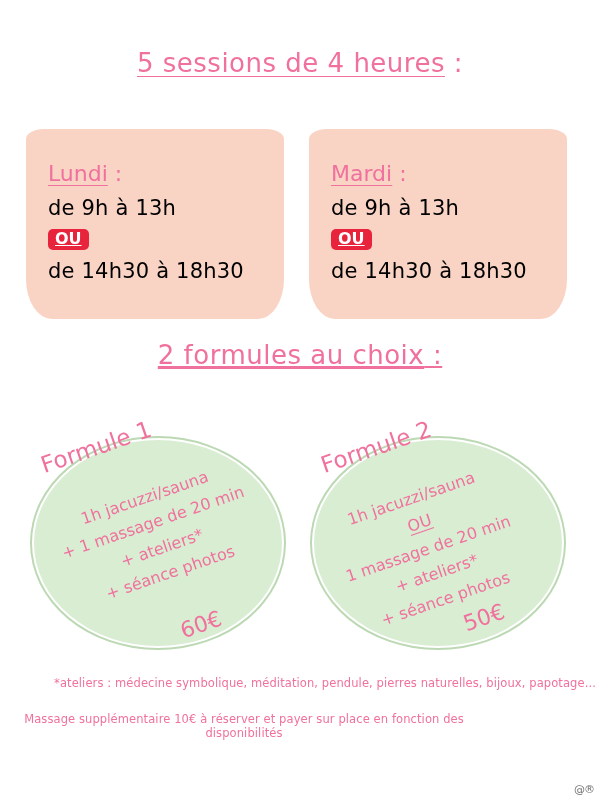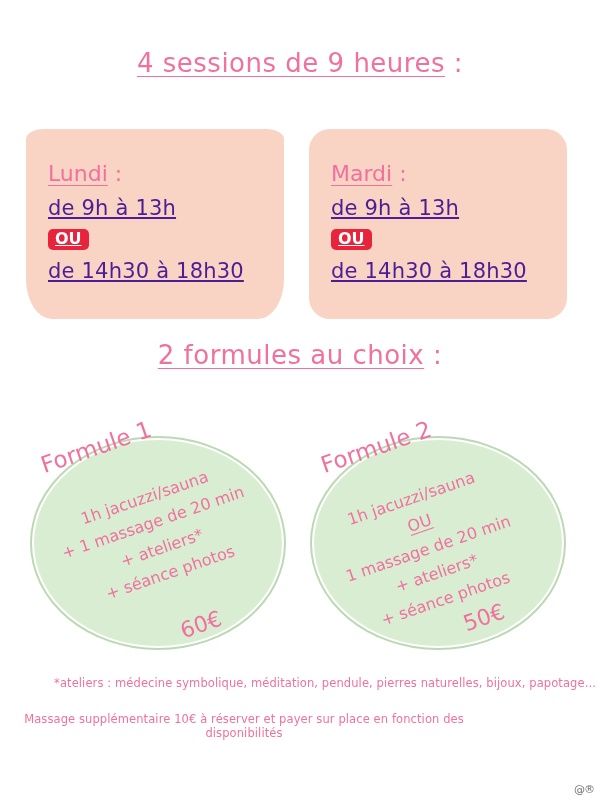--- a/index.html
+++ b/index.html
@@ -39,33 +39,34 @@
     position: absolute;
     top: 48px;
     left: 0;
     width: 600px;
   }
   #heading-formulas {
     position: absolute;
     top: 340px;
     left: 0;
     width: 600px;
+    text-decoration: underline;
   }
 
   
   .session-card {
     position: absolute;
     width: 258px;
     height: 190px;
     background: #f9d3c4;
     border-radius: 18px 18px 26px 26px / 10px 10px 40px 40px;
     margin-top: 26px;
   }
   #session-card-0 { top: 103px; left: 26px; }
-  #session-card-1 { top: 103px; left: 309px; border-radius: 21px; }
+  #session-card-1 { top: 103px; left: 309px; }
 
   .session-inner {
     position: absolute;
     left: 22px;
     top: 32px;
     width: 220px;
   }
   .session-day {
     font-size: 22px;
     color: #f0719d;
@@ -74,24 +75,23 @@
     text-underline-offset: 4px;
     display: inline-block;
   }
   .session-day-row {
     font-size: 22px;
     color: #f0719d;
     margin-bottom: 10px;
   }
   .session-slot {
     font-size: 21px;
-    color: #4c1d95;
+    color: #000000;
     margin: 6px 0;
     letter-spacing: 0.2px;
-    text-decoration: underline;
   }
   .ou-badge {
     display: inline-block;
     background: #e8243c;
     color: #ffffff;
     font-size: 16px;
     font-weight: bold;
     border-radius: 5px;
     padding: 2px 7px 3px 7px;
     line-height: 1;
@@ -182,21 +182,21 @@
     color: #6f6f6f;
     letter-spacing: -1px;
   }
 </style>
 </head>
 <body>
 
 <div class="page">
 
   <div class="heading" id="heading-sessions">
-    <span class="ul">4 sessions de 9 heures</span><span> :</span>
+    <span class="ul">5 sessions de 4 heures</span><span> :</span>
   </div>
 
   <div class="session-card" id="session-card-0">
     <div class="session-inner">
       <div class="session-day-row">
         <span class="session-day">Lundi</span><span> :</span>
       </div>
       <div class="session-slot">de 9h à 13h</div>
       <div>
         <span class="ou-badge">OU</span>

